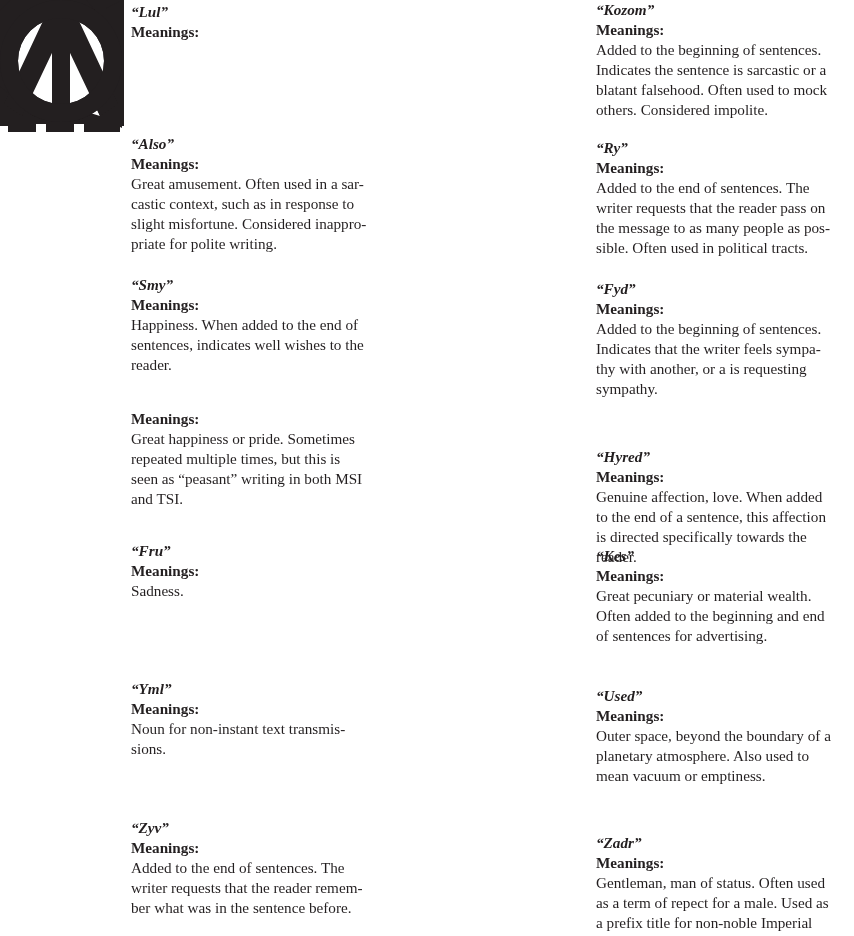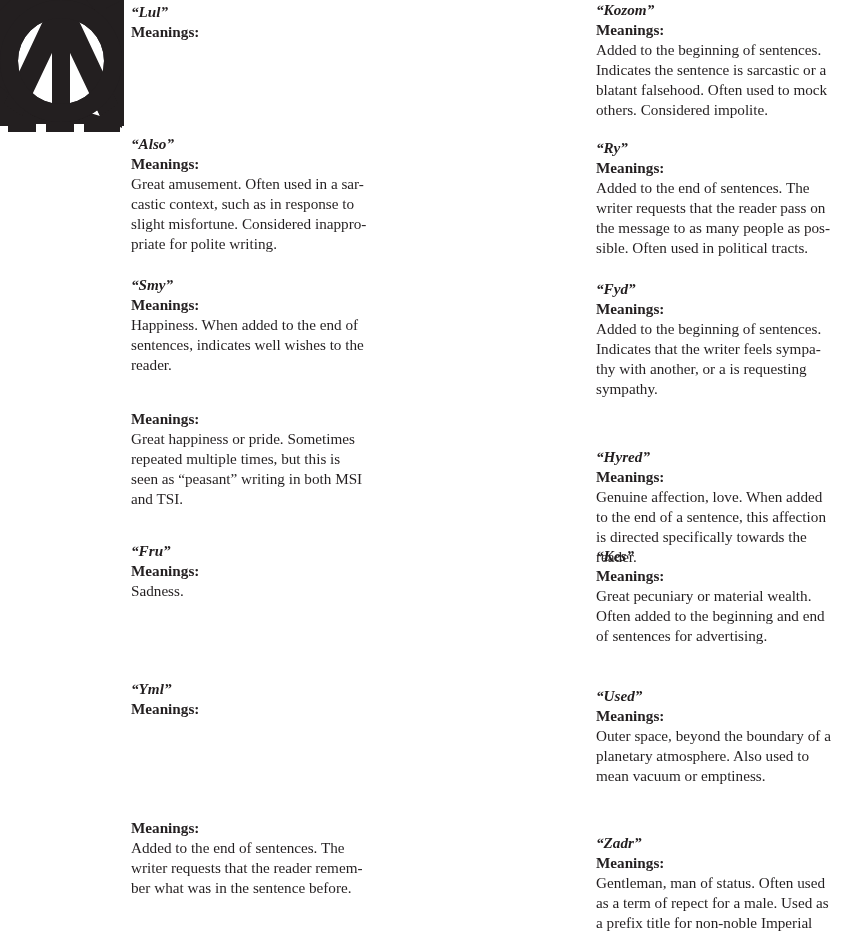--- a/index.html
+++ b/index.html
@@ -193,22 +193,25 @@
 and TSI.</span>
 </div>
 <div class="entry" style="left:131px;top:541px;width:300px;">
   <span class="name">“Fru”</span>
   <span class="label">Meanings:</span>
   <span class="desc">Sadness.</span>
 </div>
 <div class="entry" style="left:131px;top:679px;width:300px;">
   <span class="name">“Yml”</span>
   <span class="label">Meanings:</span>
+  <span class="desc">Noun for non-instant text transmis-
+sions.</span>
 </div>
 <div class="entry" style="left:131px;top:818px;width:300px;">
+  <span class="name">“Zyv”</span>
   <span class="label">Meanings:</span>
   <span class="desc">Added to the end of sentences. The
 writer requests that the reader remem-
 ber what was in the sentence before.</span>
 </div>
 
 <div class="entry" style="left:596px;top:0px;width:258px;">
   <span class="name">“Kozom”</span>
   <span class="label">Meanings:</span>
   <span class="desc">Added to the beginning of sentences.

